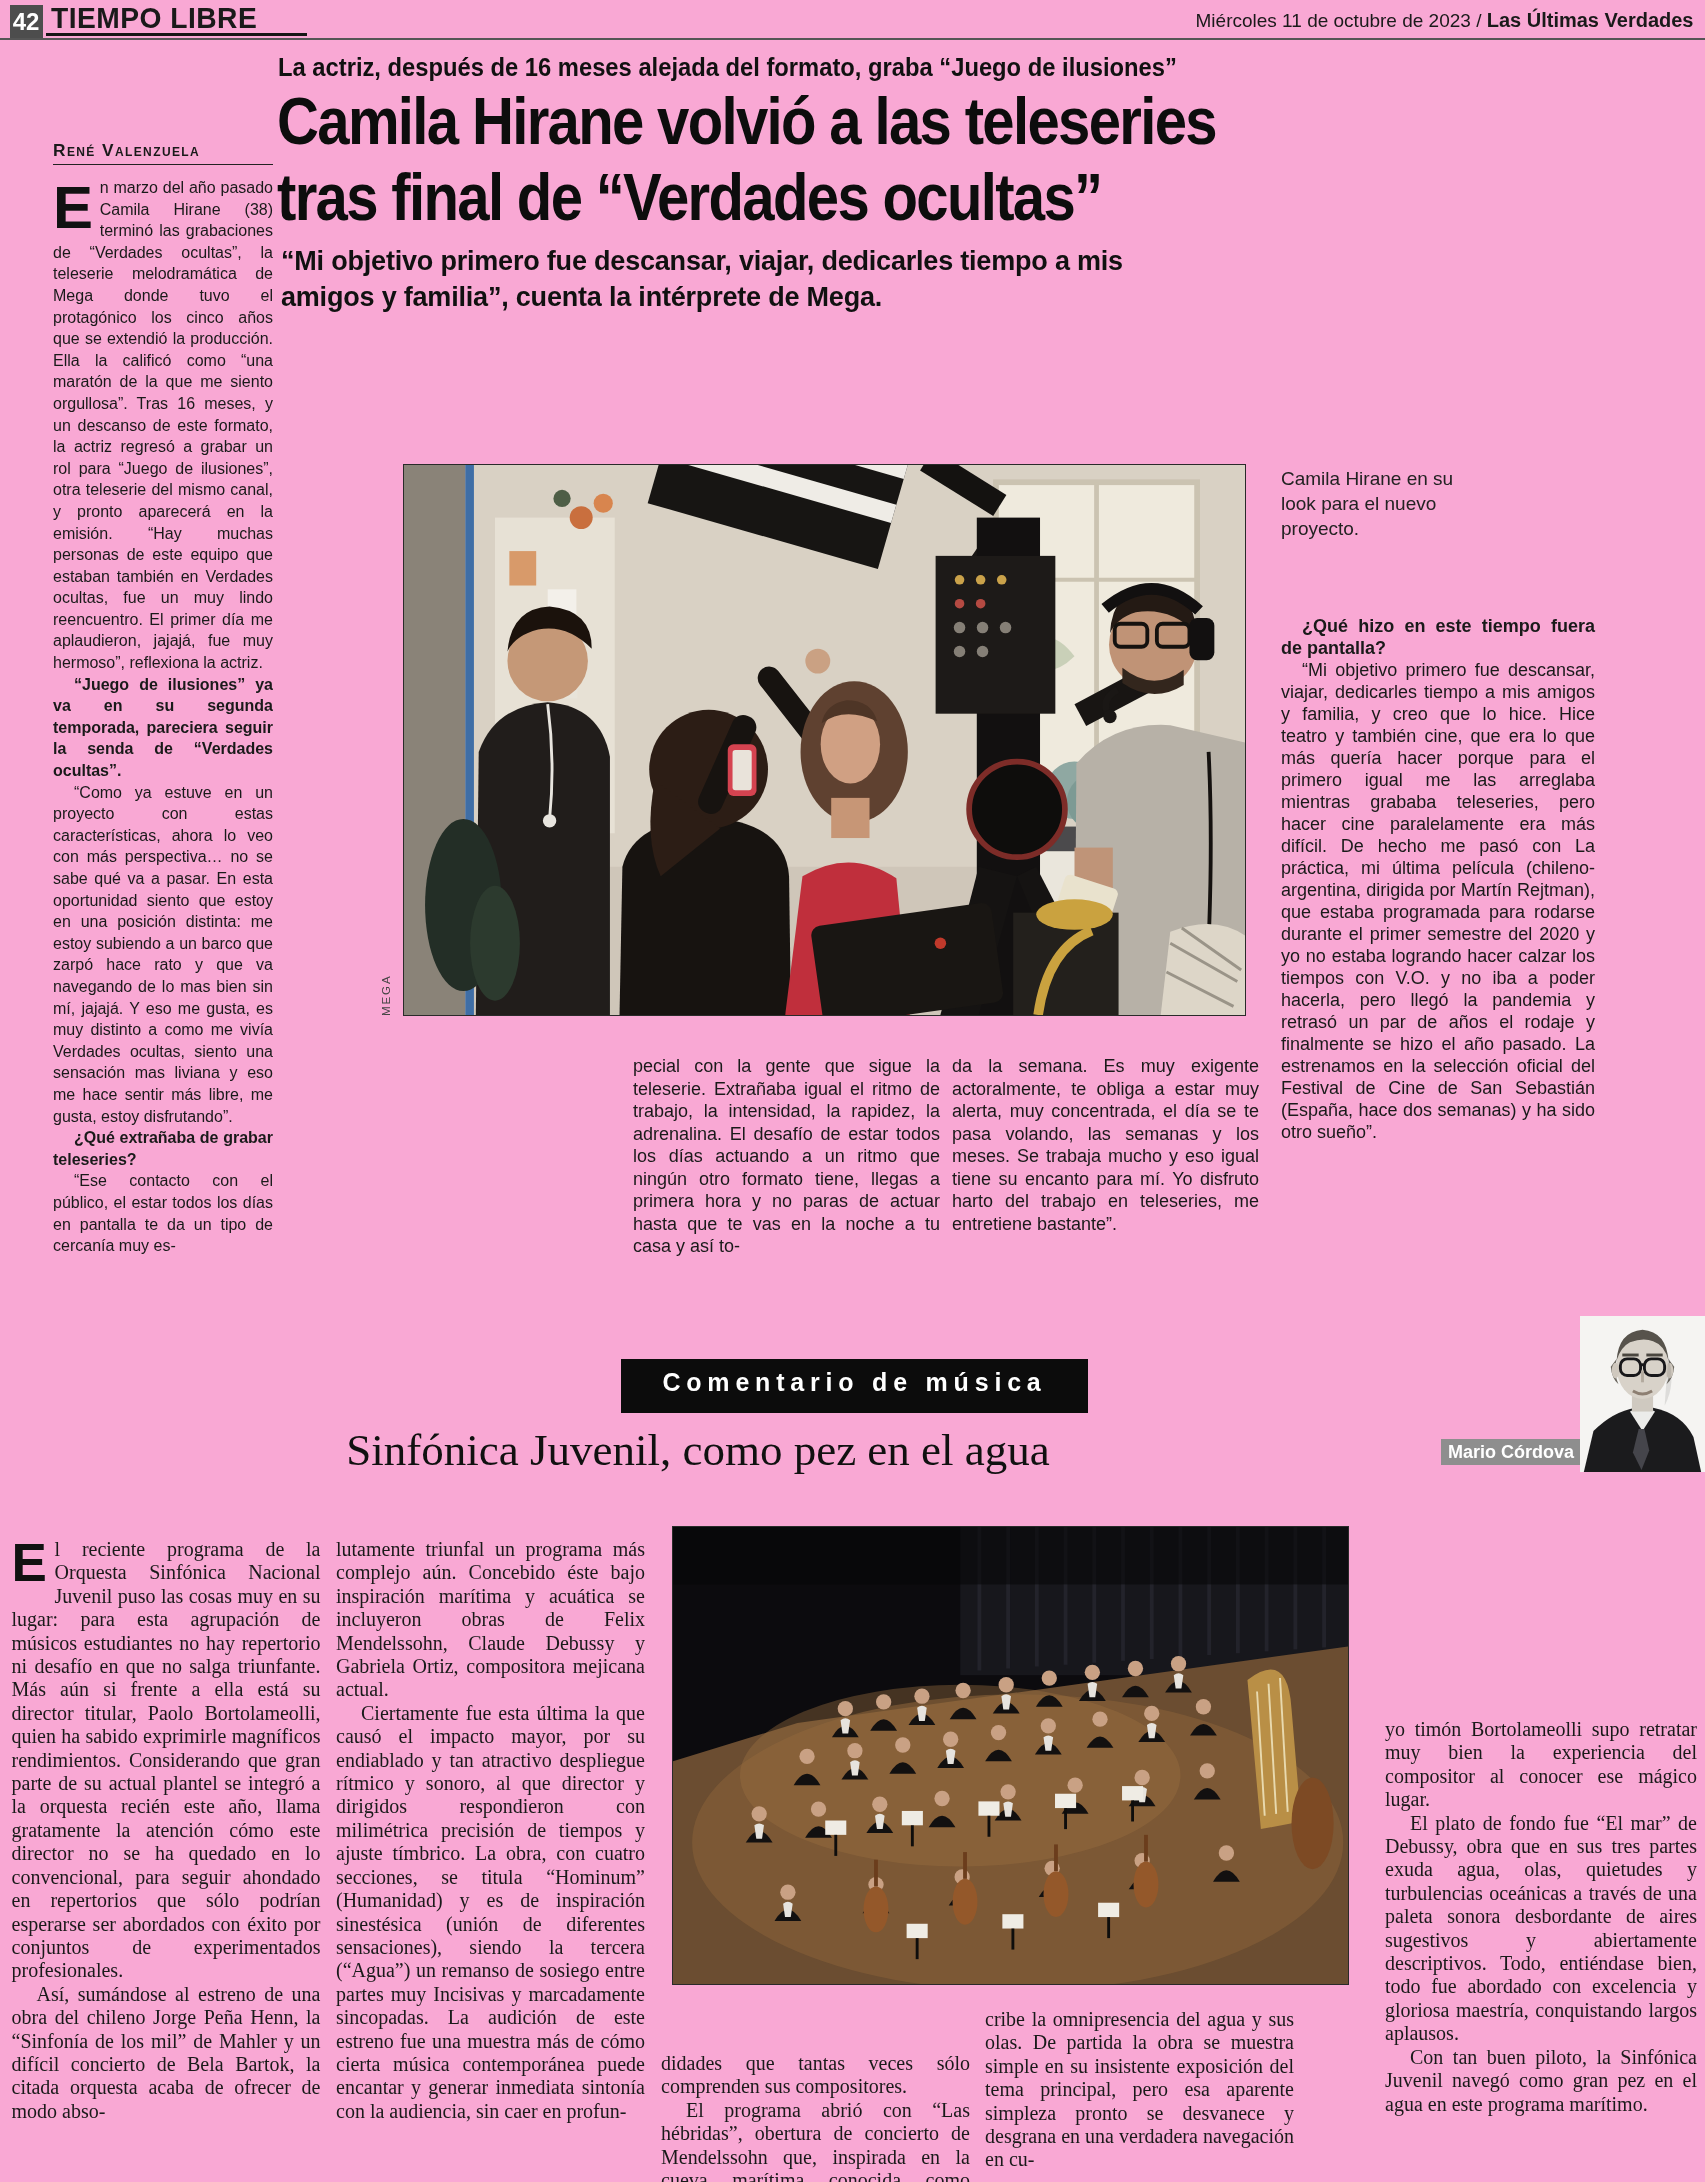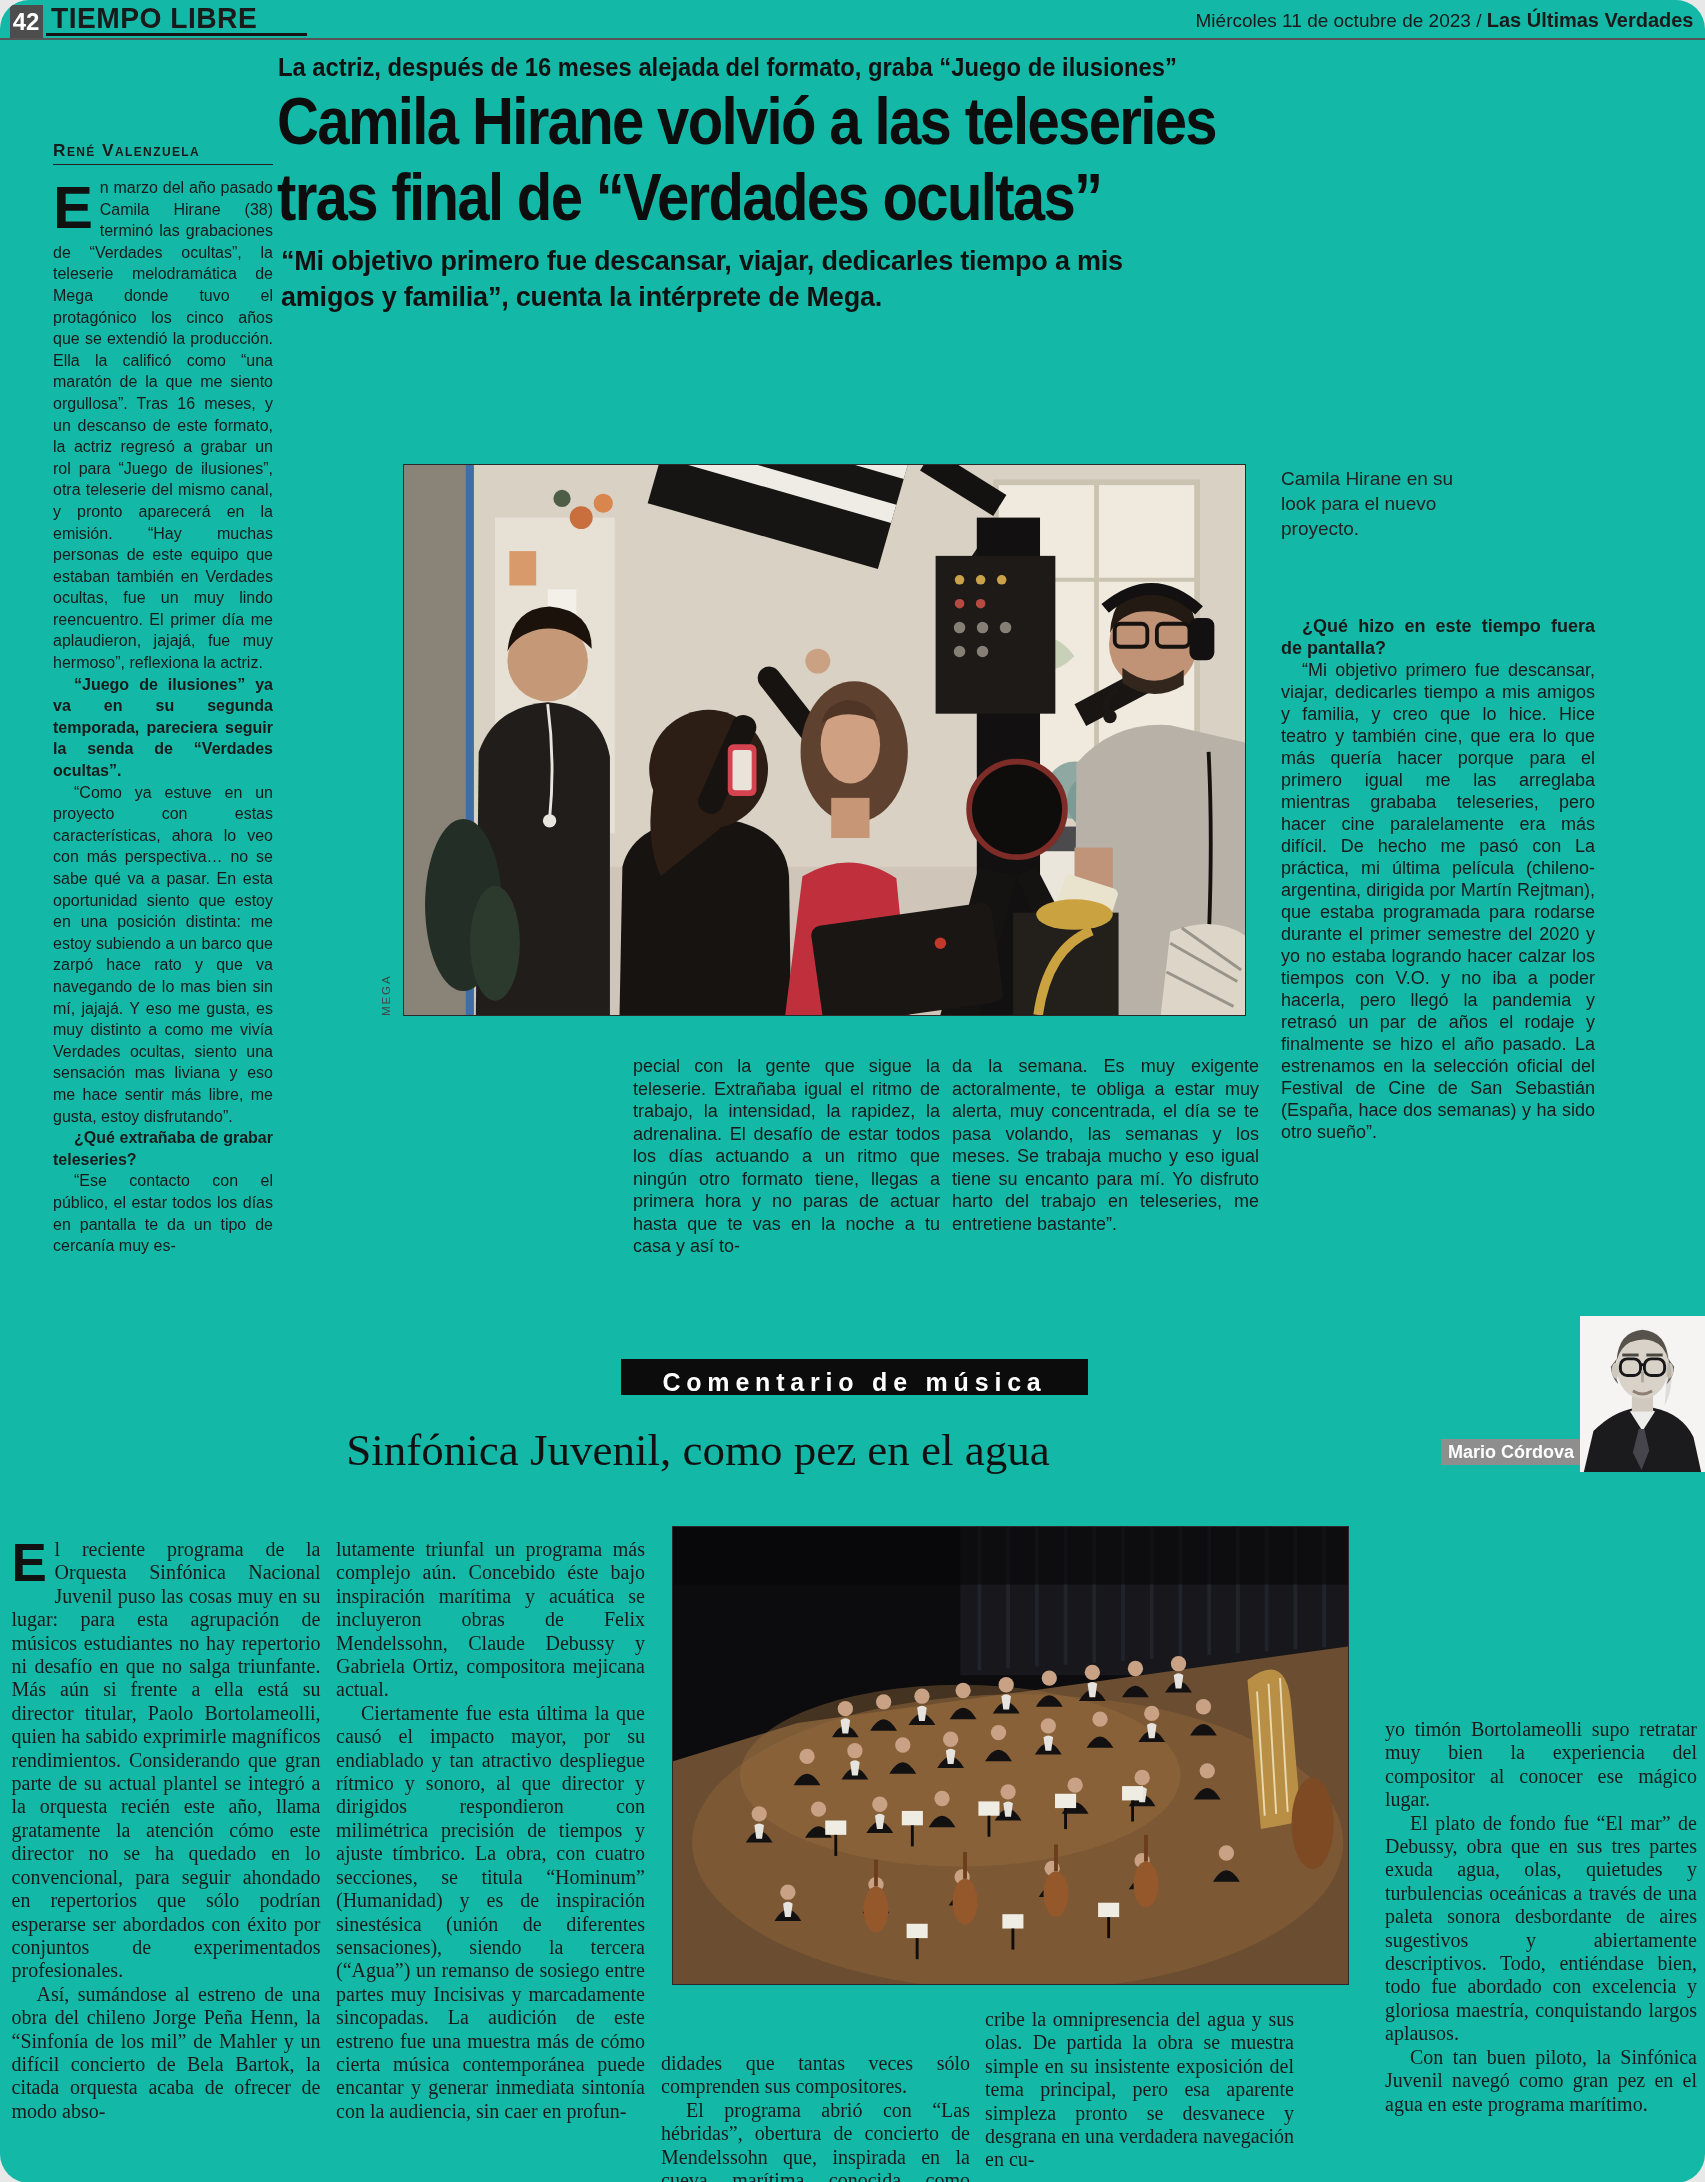--- a/index.html
+++ b/index.html
@@ -1,17 +1,17 @@
 <!DOCTYPE html>
 <html lang="es"><head>
 <meta charset="utf-8">
 <style>
   html,body{margin:0;padding:0;background:#e8e8e8;}
-  .page{position:relative;width:1705px;height:2183px;background:#14b8a6;overflow:hidden;
-        font-family:"Liberation Sans",sans-serif;color:#1a1a1a;border-radius:29px;}
+  .page{position:relative;width:1705px;height:2183px;background:#f9a8d4;overflow:hidden;
+        font-family:"Liberation Sans",sans-serif;color:#1a1a1a;}
   
   .page-num{position:absolute;left:9.6px;top:4.8px;width:33px;height:33px;background:#4d4d4d;
             color:#fff;font-weight:700;font-size:24px;line-height:33px;text-align:center;}
   .section-title{position:absolute;left:51px;top:1px;font-weight:800;font-size:30px;
                  letter-spacing:0.5px;transform:scaleX(.94);transform-origin:left top;white-space:nowrap;}
   .title-rule{position:absolute;left:46px;top:33px;width:261px;height:2.9px;background:#161616;}
   .masthead-rule{position:absolute;left:0;top:38px;width:1705px;height:1.9px;background:#555;}
   .dateline{position:absolute;right:11.5px;top:8.6px;font-size:19px;white-space:nowrap;}
   .dateline .paper{font-weight:800;font-size:20px;}
   
@@ -31,21 +31,21 @@
   .dropcap{float:left;font-weight:700;font-size:60px;line-height:58px;margin:1.9px 6.7px 0 0;color:#111;}
   .photo1{position:absolute;left:403px;top:464px;width:843px;height:552px;border:1px solid #2a2a2a;box-sizing:border-box;}
   .photo1 svg,.photo2 svg,.portrait svg{display:block;width:100%;height:100%;}
   .vcredit{position:absolute;left:380px;top:903px;height:113px;writing-mode:vertical-rl;
            transform:rotate(180deg);font-size:11.5px;letter-spacing:1.9px;color:#444;}
   .caption1{position:absolute;left:1281px;top:466px;width:209px;font-size:19px;line-height:25px;color:#222;}
   .qa{left:1281px;top:615px;width:314px;font-size:18px;line-height:22px;}
   .midA{left:633px;top:1055px;width:307px;font-size:18px;line-height:22.5px;}
   .midB{left:952px;top:1055px;width:307px;font-size:18px;line-height:22.5px;}
   
-  .banner{position:absolute;left:621px;top:1359px;width:467px;height:36px;background:#0c0c0c;
+  .banner{position:absolute;left:621px;top:1359px;width:467px;height:54px;background:#0c0c0c;
           color:#fff;font-weight:700;font-size:25px;line-height:46px;letter-spacing:5.8px;text-align:center;}
   .headline2{position:absolute;left:11px;top:1424px;width:1374px;text-align:center;
              font-family:"Liberation Serif",serif;font-weight:400;font-size:45px;color:#111;}
   .colbadge{position:absolute;left:1441px;top:1439px;width:140px;height:26px;background:#8e8e8e;
             color:#fff;font-weight:700;font-size:18px;line-height:26px;text-align:center;}
   .portrait{position:absolute;left:1580px;top:1316px;width:125px;height:156px;}
   .scol{position:absolute;width:309px;font-family:"Liberation Serif",serif;font-size:20px;
         line-height:23.4px;text-align:justify;}
   .scol p{margin:0;}
   .scol p.ind{text-indent:25px;}

